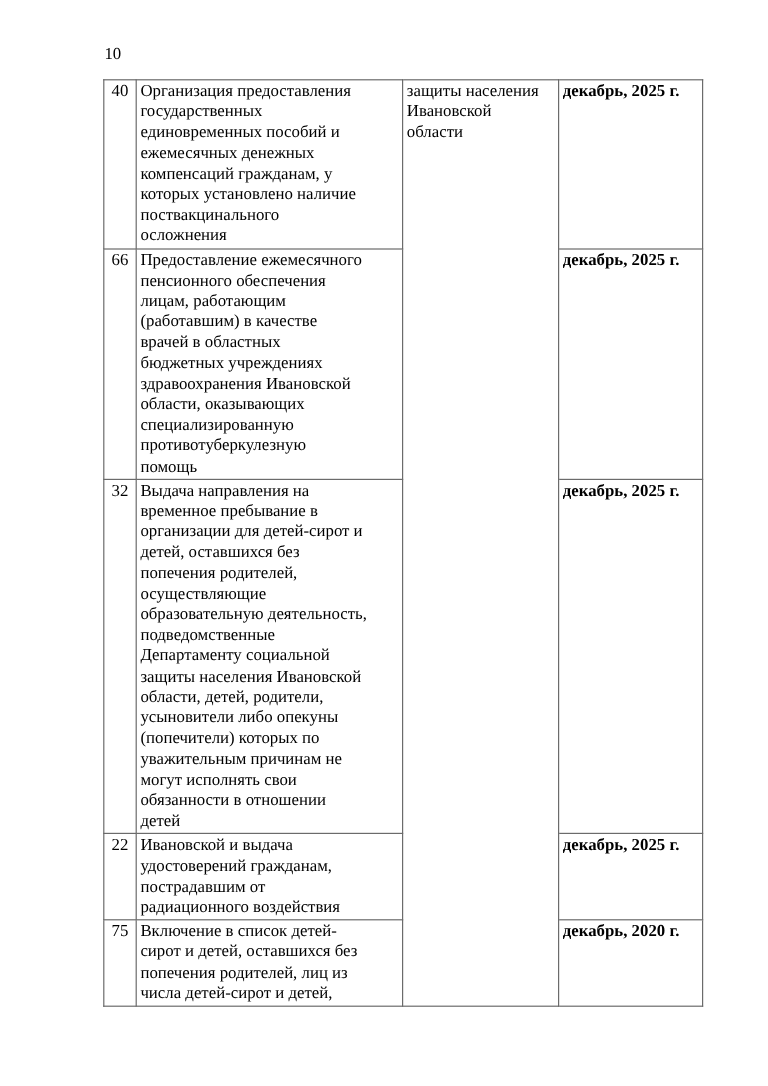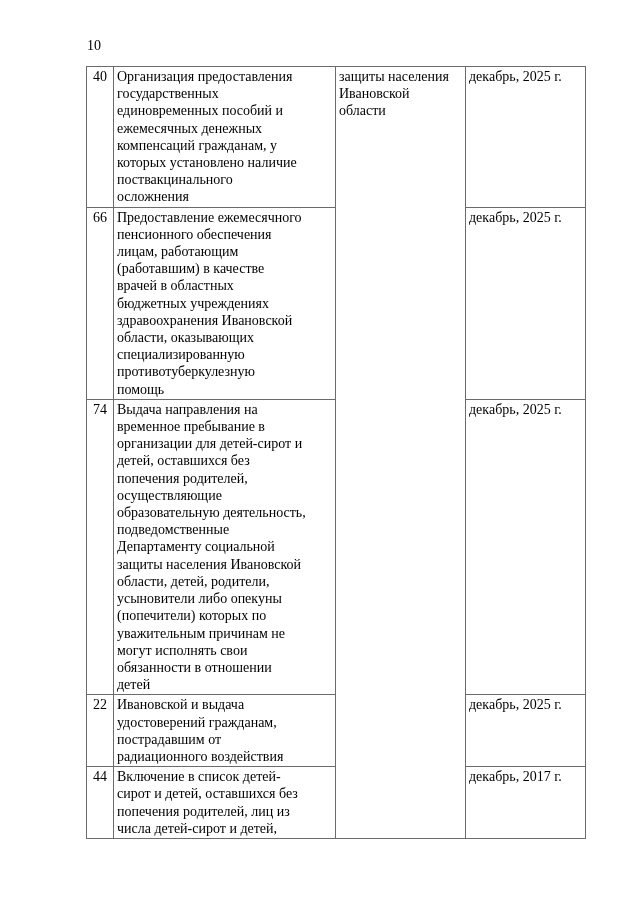--- a/index.html
+++ b/index.html
@@ -51,20 +51,21 @@
     padding-right: 4px;
     margin-left: 36px;
   }
   td.cell-executor {
     padding-left: 5px;
     padding-right: 4px;
   }
   td.cell-date {
     padding-left: 6px;
     padding-right: 3px;
+    font-weight: bold;
   }
 </style>
 </head>
 <body>
 
 <div class="page">
 
   <div class="page-number">10</div>
 
   <table class="schedule">
@@ -99,21 +100,21 @@
 врачей в областных
 бюджетных учреждениях
 здравоохранения Ивановской
 области, оказывающих
 специализированную
 противотуберкулезную
 помощь</td>
         <td class="cell-date">декабрь, 2025 г.</td>
       </tr>
       <tr>
-        <td class="cell-num">74</td>
+        <td class="cell-num">32</td>
         <td class="cell-task">Выдача направления на
 временное пребывание в
 организации для детей-сирот и
 детей, оставшихся без
 попечения родителей,
 осуществляющие
 образовательную деятельность,
 подведомственные
 Департаменту социальной
 защиты населения Ивановской
@@ -128,23 +129,23 @@
       </tr>
       <tr>
         <td class="cell-num">22</td>
         <td class="cell-task">Ивановской и выдача
 удостоверений гражданам,
 пострадавшим от
 радиационного воздействия</td>
         <td class="cell-date">декабрь, 2025 г.</td>
       </tr>
       <tr>
-        <td class="cell-num">44</td>
+        <td class="cell-num">75</td>
         <td class="cell-task">Включение в список детей-
 сирот и детей, оставшихся без
 попечения родителей, лиц из
 числа детей-сирот и детей,</td>
-        <td class="cell-date">декабрь, 2017 г.</td>
+        <td class="cell-date">декабрь, 2020 г.</td>
       </tr>
     </tbody>
   </table>
 
 </div>
 
 </body></html>

